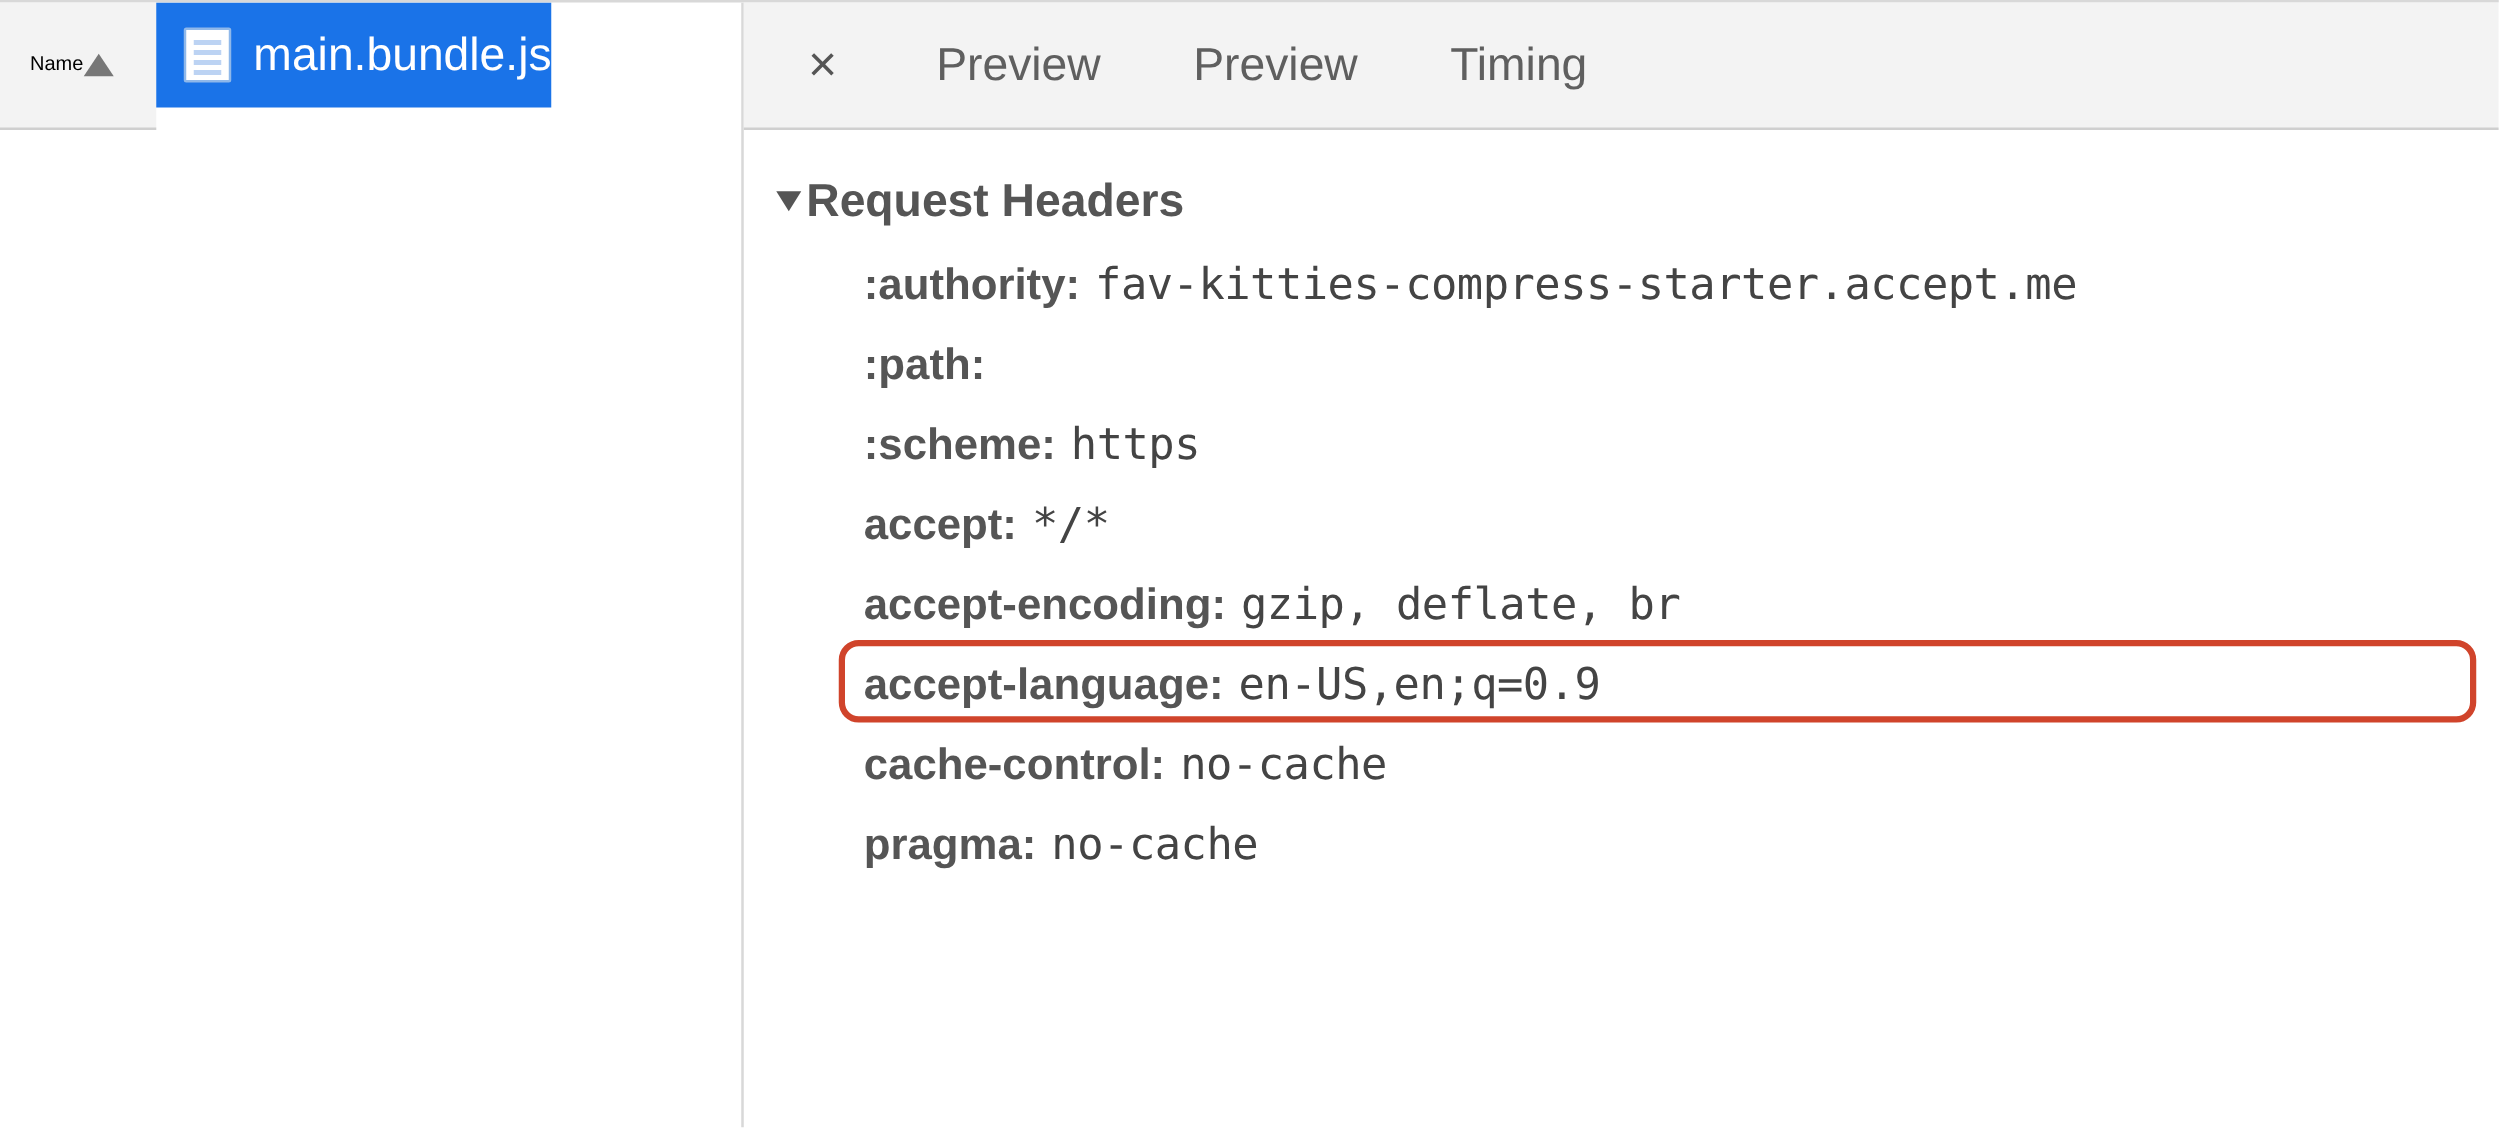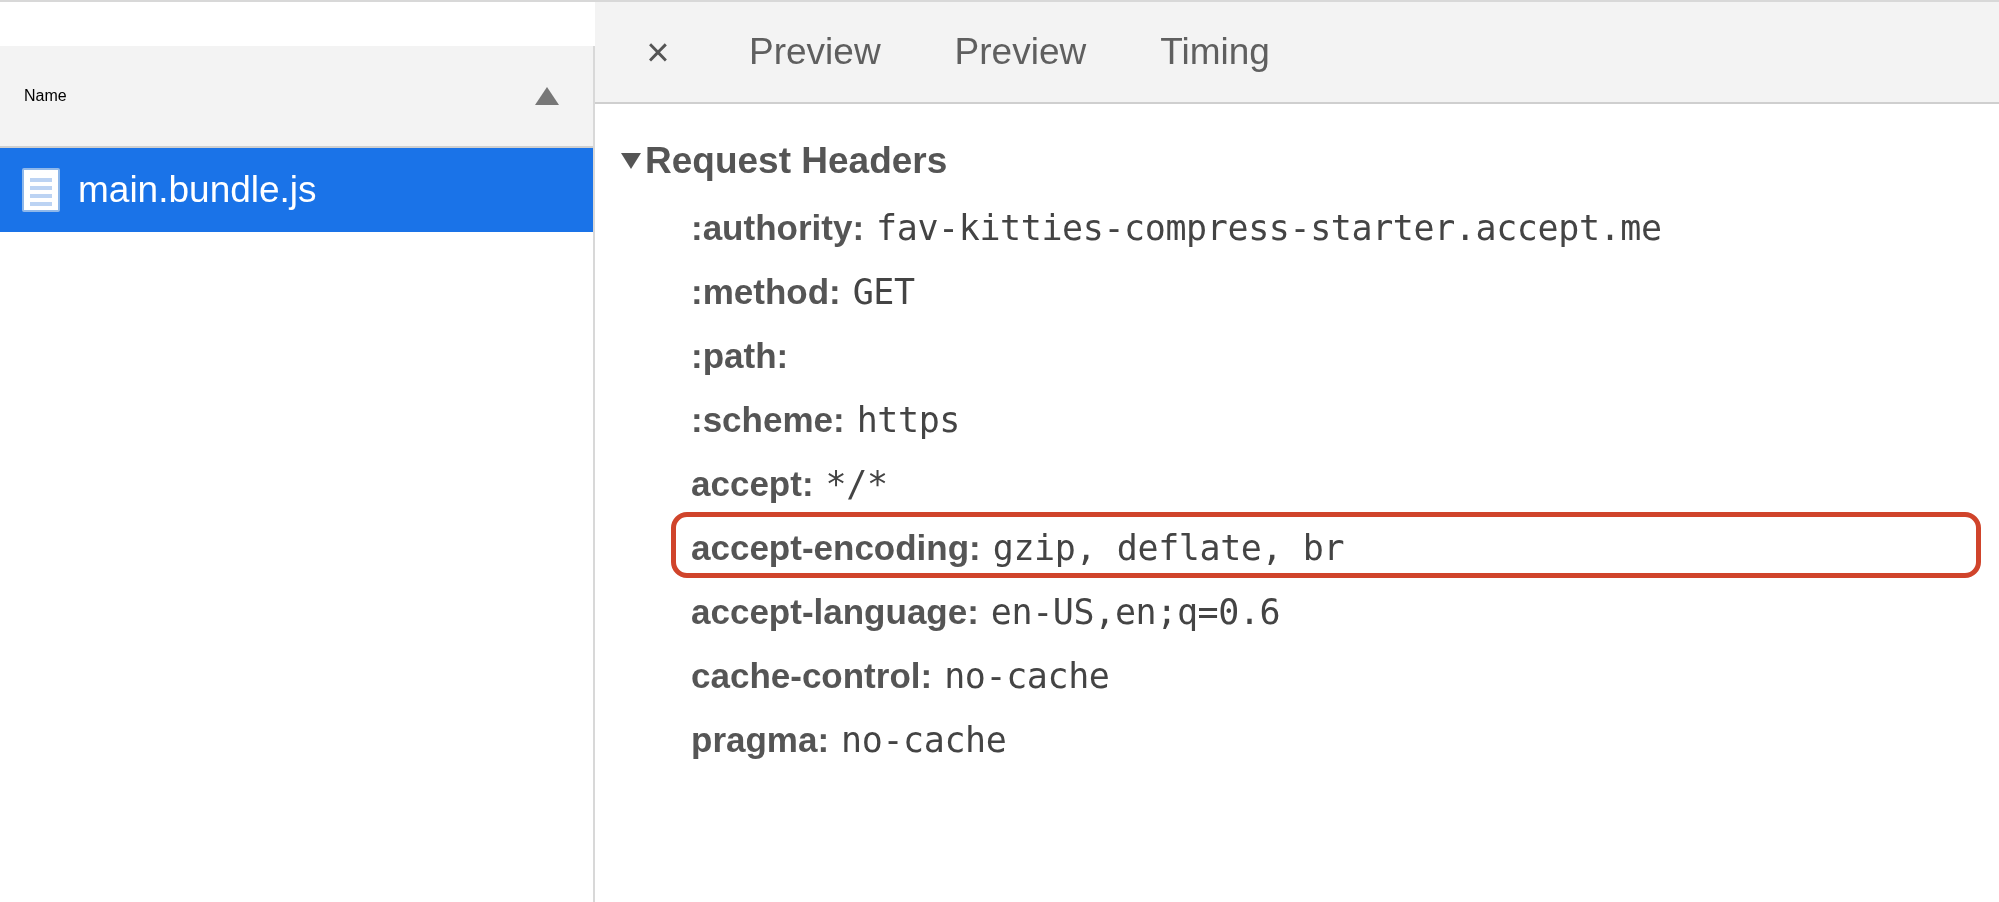--- a/index.html
+++ b/index.html
@@ -8,23 +8,22 @@
   background: #fff;
   width: 1999px;
   height: 902px;
   overflow: hidden;
   display: flex;
   border-top: 2px solid #d8d8d8;
 }
 .sidebar {
   width: 595px;
   display: flex;
-  flex-direction: column;
+  flex-direction: row;
   border-right: 2px solid #d8d8d8;
-  margin-top: 44px;
 }
 .sidebar-header {
   height: 102px;
   background: #f3f3f3;
   border-bottom: 2px solid #cfcfcf;
   display: flex;
   align-items: center;
   padding: 0 24px 0 24px;
   justify-content: space-between;
 }
@@ -179,41 +178,37 @@
     <div class="section-header">
       <span class="section-arrow"></span>
       <span class="section-title">Request Headers</span>
     </div>
     <div class="headers-list">
       <div class="hdr-row">
         <span class="hdr-key">:authority:</span>
         <span class="hdr-val">fav-kitties-compress-starter.accept.me</span>
       </div>
       <div class="hdr-row">
-        <span class="hdr-key">:method:</span>
-        <span class="hdr-val">GET</span>
-      </div>
-      <div class="hdr-row">
         <span class="hdr-key">:path:</span>
       </div>
       <div class="hdr-row">
         <span class="hdr-key">:scheme:</span>
         <span class="hdr-val">https</span>
       </div>
       <div class="hdr-row">
         <span class="hdr-key">accept:</span>
         <span class="hdr-val">*/*</span>
       </div>
       <div class="hdr-row" id="hl-row">
         <span class="hdr-key">accept-encoding:</span>
         <span class="hdr-val">gzip, deflate, br</span>
       </div>
       <div class="hdr-row">
         <span class="hdr-key">accept-language:</span>
-        <span class="hdr-val">en-US,en;q=0.6</span>
+        <span class="hdr-val">en-US,en;q=0.9</span>
       </div>
       <div class="hdr-row">
         <span class="hdr-key">cache-control:</span>
         <span class="hdr-val">no-cache</span>
       </div>
       <div class="hdr-row">
         <span class="hdr-key">pragma:</span>
         <span class="hdr-val">no-cache</span>
       </div>
     </div>

